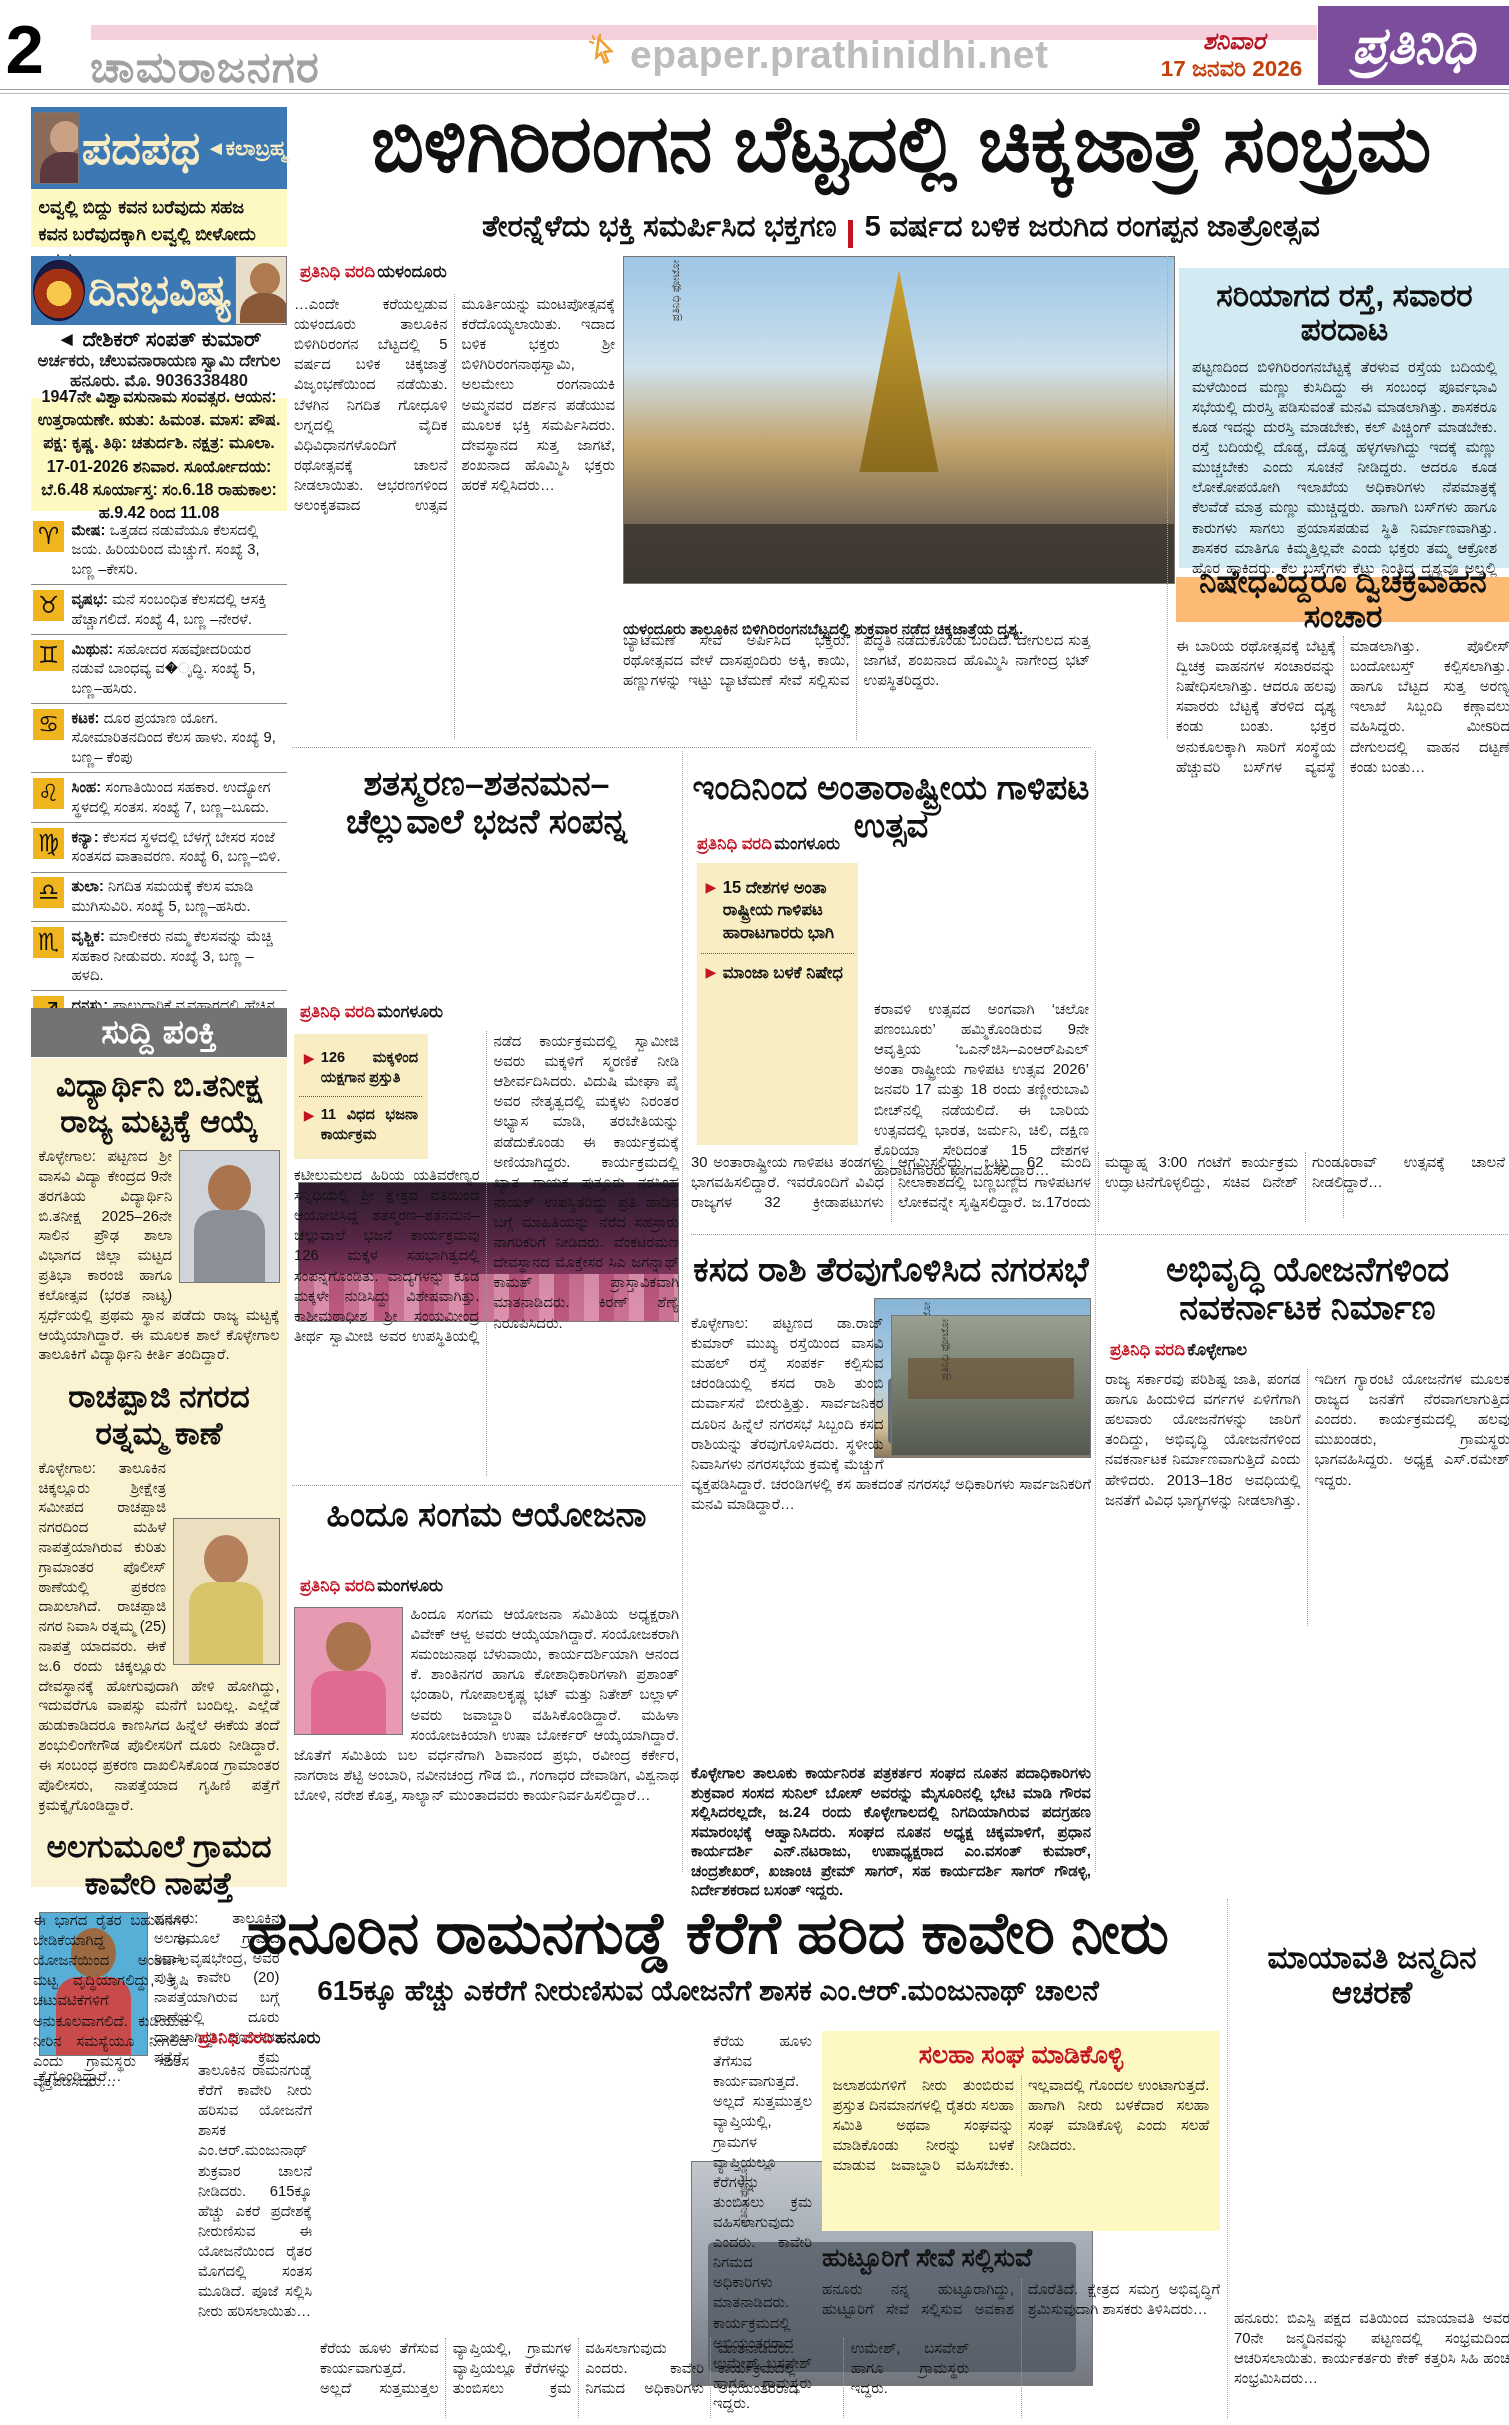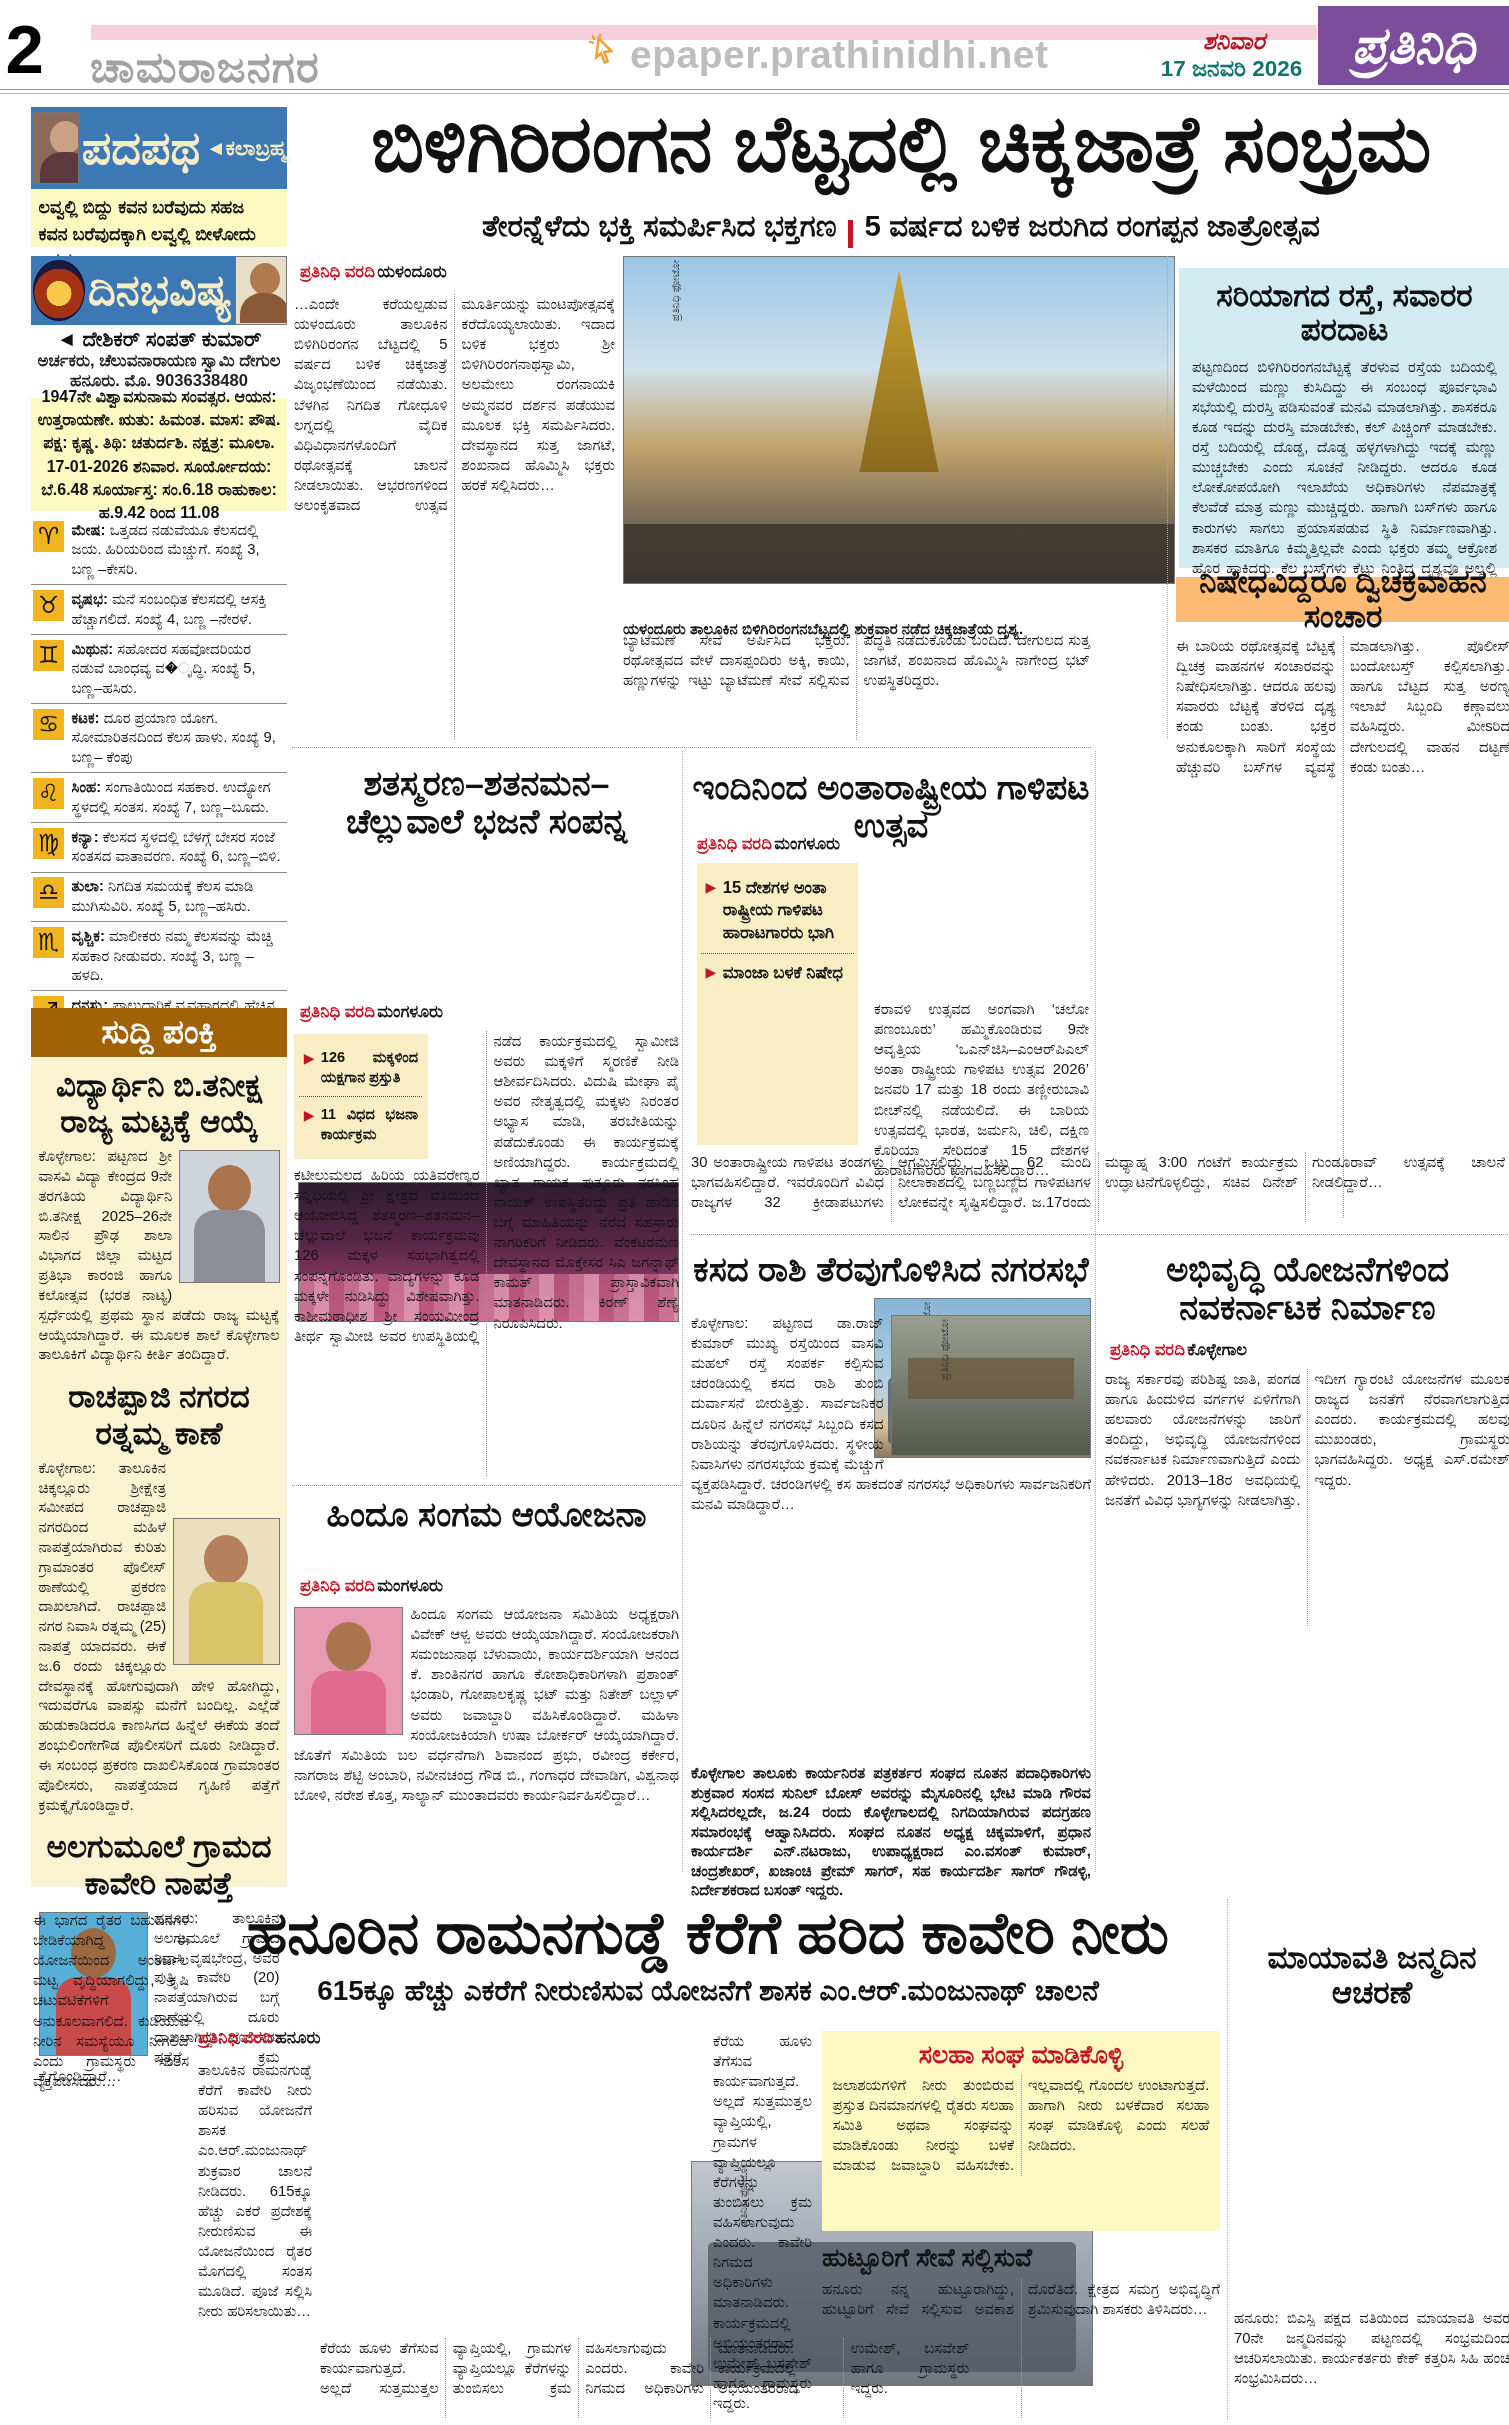--- a/index.html
+++ b/index.html
@@ -8,39 +8,39 @@
   .abs{position:absolute;}
   .b{font-weight:bold;}
   .ctr{text-align:center;}
   .just{text-align:justify;}
   
   .pinkline{background:#f6cfdc;}
   .pagenum{font-size:69px;font-weight:bold;color:#000;line-height:1;}
   .edition{font-size:43px;font-weight:bold;color:#a2a2a2;letter-spacing:1.1px;}
   .website{font-size:39px;font-weight:bold;color:#bdbdbd;letter-spacing:0.5px;}
   .day{font-size:23.6px;font-weight:bold;color:#b5121f;}
-  .hdate{font-size:22.5px;font-weight:bold;color:#0f766e;}
+  .hdate{font-size:22.5px;font-weight:bold;color:#c2410c;}
   .masthead{background:#7b4d9b;color:#fff;font-size:51px;font-weight:bold;
             display:flex;align-items:center;justify-content:center;font-style:italic;}
   .hrule{border-top:1.6px solid #9a9a9a;}
   .hrule2{border-top:0.5px solid #bbb;}
   
   .bluebanner{background:#3c78b4;display:flex;align-items:center;}
   .banner-title{color:#f7ecc4;font-weight:bold;font-size:46px;line-height:1;padding-left:3px;}
   .banner-sub{color:#f7ecc4;font-weight:bold;font-size:20.4px;padding-left:5.4px;}
   .creambox{background:#fef9c3;}
   .pada-line{font-size:17.7px;font-weight:bold;line-height:1.5;}
   .astro-n1{font-size:20.4px;font-weight:bold;}
   .astro-n2{font-size:16.6px;font-weight:bold;color:#222;}
   .panchanga{font-size:16px;font-weight:bold;line-height:1.45;text-align:center;}
   .sign-row{display:flex;align-items:flex-start;gap:7.5px;padding:4.8px 2.1px;border-bottom:1.1px solid #888;}
   .sign-ico{flex:0 0 31px;height:31px;background:#f0b41e;color:#111;font-size:23.6px;line-height:31px;
             text-align:center;font-weight:bold;}
   .sign-txt{font-size:14.8px;line-height:1.32;}
-  .redbanner{background:#a16207;color:#fff;font-size:33px;font-weight:bold;
+  .redbanner{background:#737373;color:#fff;font-size:33px;font-weight:bold;
              display:flex;align-items:center;justify-content:center;}
   .strip-bg{background:#fbf2d2;}
   .strip-h{font-size:31px;font-weight:bold;line-height:1.18;text-align:center;}
   .strip-b{font-size:14.8px;line-height:1.34;}
   
   .mainhl{font-size:79px;font-weight:bold;line-height:1.05;letter-spacing:-0.5px;}
   .deck{font-size:29.5px;font-weight:bold;}
   .deckbar{display:inline-block;width:4.3px;height:28px;background:#c31424;vertical-align:middle;margin:0 11.8px;}
   .byline-red{color:#c31424;font-weight:bold;font-size:16.6px;}
   .byline-pl{color:#111;font-weight:bold;font-size:16.6px;}

